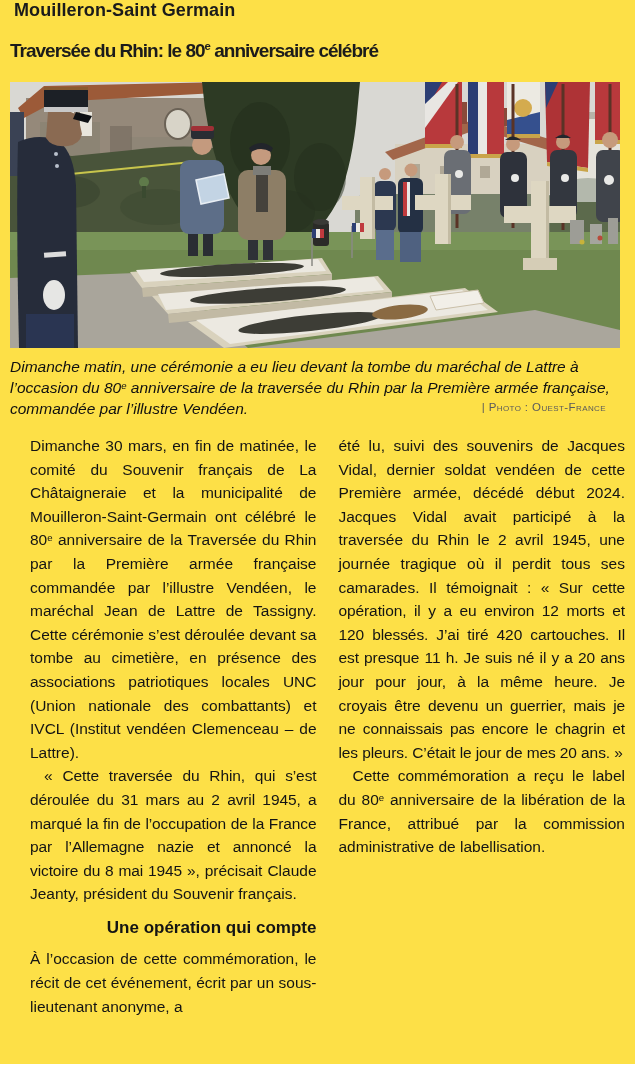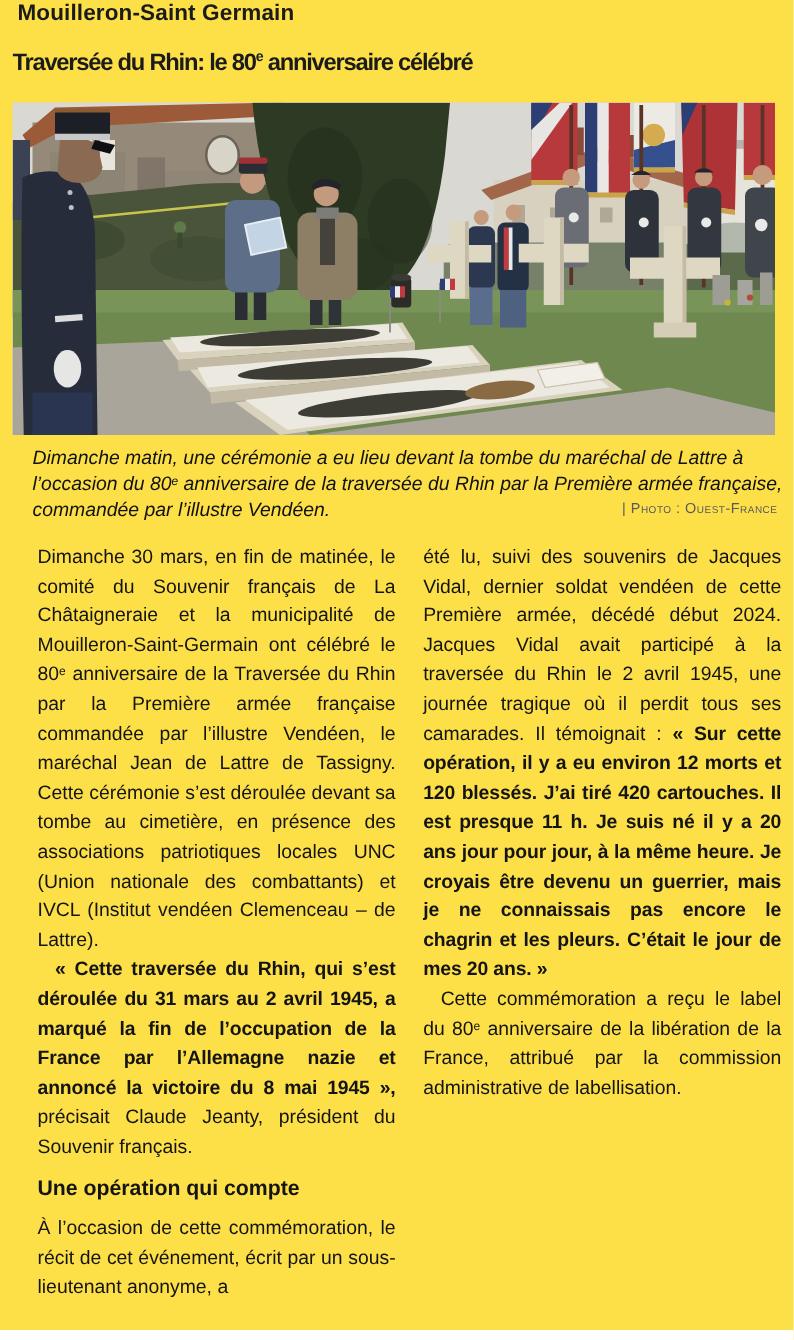--- a/index.html
+++ b/index.html
@@ -6,32 +6,32 @@
   body{width:635px;font-family:"Liberation Sans","DejaVu Sans",sans-serif;color:#1b1b1b;
        -webkit-font-smoothing:antialiased;}
   .page{width:615px;height:1064px;padding:0 10px 0 10px;overflow:hidden;background:#fde047;}
   .kicker{font-size:18px;font-weight:bold;letter-spacing:.1px;padding-left:4px;}
   .headline{margin:19px 0 0 0;font-size:19px;font-weight:bold;letter-spacing:-1px;
             white-space:nowrap;overflow:hidden;}
   .headline sup{font-size:60%;line-height:0;vertical-align:7px;}
   .photo{margin-top:20px;width:610px;height:266px;overflow:hidden;background:#d9d8d3;}
   .photo svg{display:block;}
   .caption{position:relative;margin-top:8px;font-style:italic;font-size:15.5px;
-           line-height:21px;color:#111;width:610px;margin-left:16px;}
+           line-height:21px;color:#111;width:610px;}
   .caption sup{font-size:62%;line-height:0;vertical-align:4px;}
   .credit{position:absolute;right:14px;bottom:1px;font-style:normal;font-variant:small-caps;
           font-size:11.5px;letter-spacing:.4px;color:#5a5a5c;}
   .columns{display:flex;gap:22px;margin-top:15px;margin-left:20px;}
   .col{flex:1;min-width:0;text-align:justify;font-size:15.5px;line-height:23.6px;color:#141414;}
   .col p{margin:0;}
   .col p.ind{text-indent:14px;}
   .col sup{font-size:62%;line-height:0;vertical-align:4px;}
-  .col b{font-weight:bold;letter-spacing:-.1px;}
+  .col b{font-weight:normal;letter-spacing:-.1px;}
   .subhead{margin:11px 0 8px 0;font-size:17px;font-weight:bold;line-height:22.5px;
-           text-align:left;text-indent:0;}
+           text-align:right;text-indent:0;}
   .subhead span{display:block;}
 </style>
 </head>
 <body>
 
 <div class="page">
 
   <div class="kicker">Mouilleron-Saint Germain</div>
 
   <h1 class="headline"><span>Traversée du Rhin: le 80</span><sup>e</sup><span> anniversaire célébré</span></h1>

